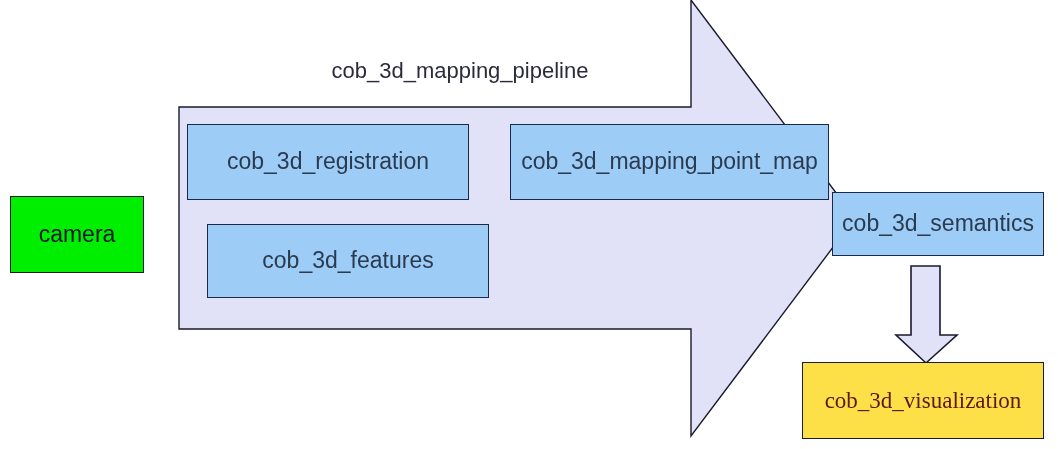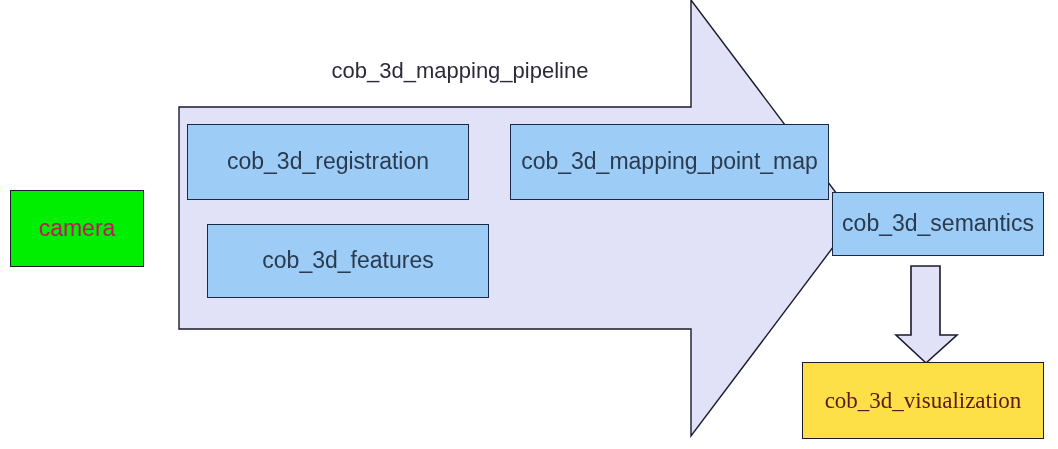--- a/index.html
+++ b/index.html
@@ -26,25 +26,25 @@
     align-items: center;
     justify-content: center;
     text-align: center;
     line-height: 1.1;
     color: #2b2b3a;
     font-size: 23px;
     white-space: nowrap;
   }
   .node-camera {
     left: 10px;
-    top: 190px;
+    top: 196px;
     width: 134px;
     height: 77px;
     background: #00ee00;
-    color: #be185d;
+    color: #0f172a;
     text-align: center;
   }
   .node-blue {
     background: #9dcdf7;
     border-color: #1b2a44;
     color: #2a3a4f;
   }
   .node-reg   { left: 187px; top: 124px; width: 282px; height: 76px; }
   .node-feat  { left: 187px; top: 224px; width: 282px; height: 74px; margin-left: 20px; }
   .node-pmap  { left: 490px; top: 124px; width: 319px; height: 76px; margin-left: 20px; }

